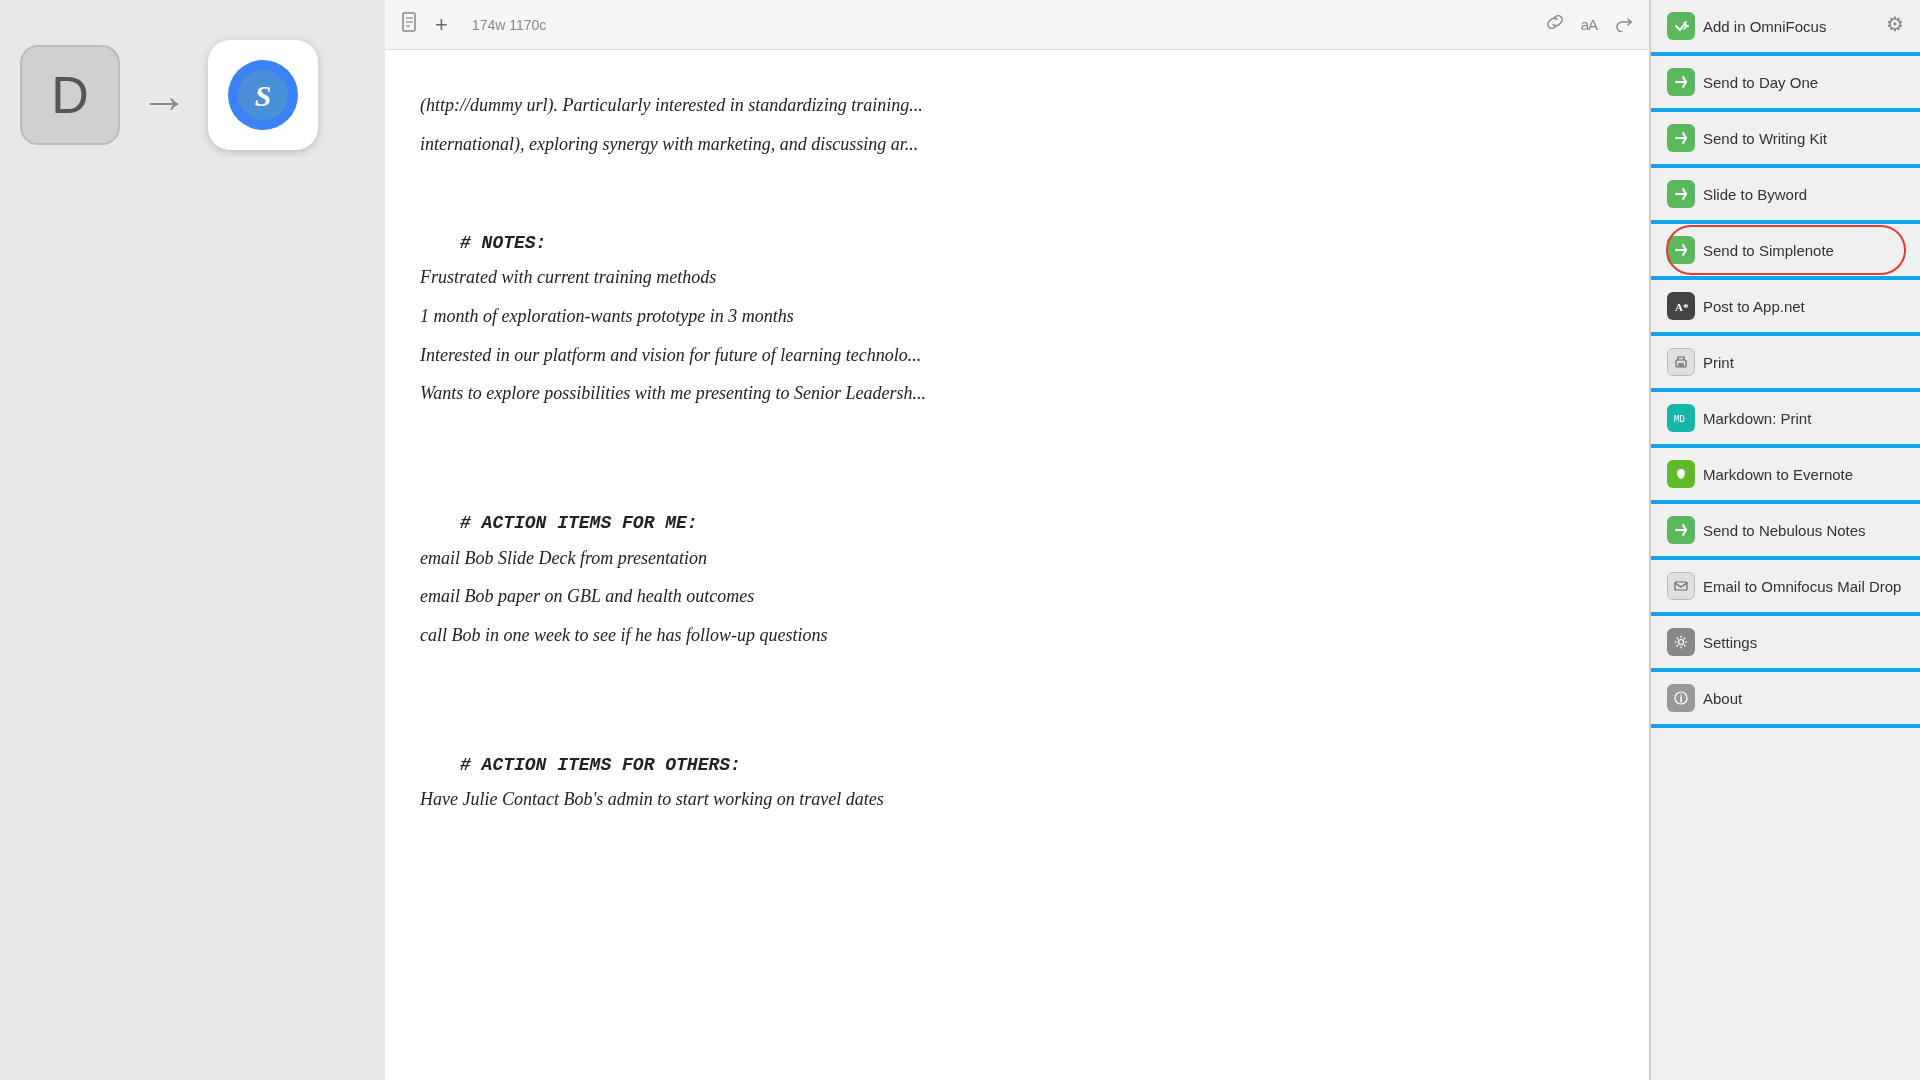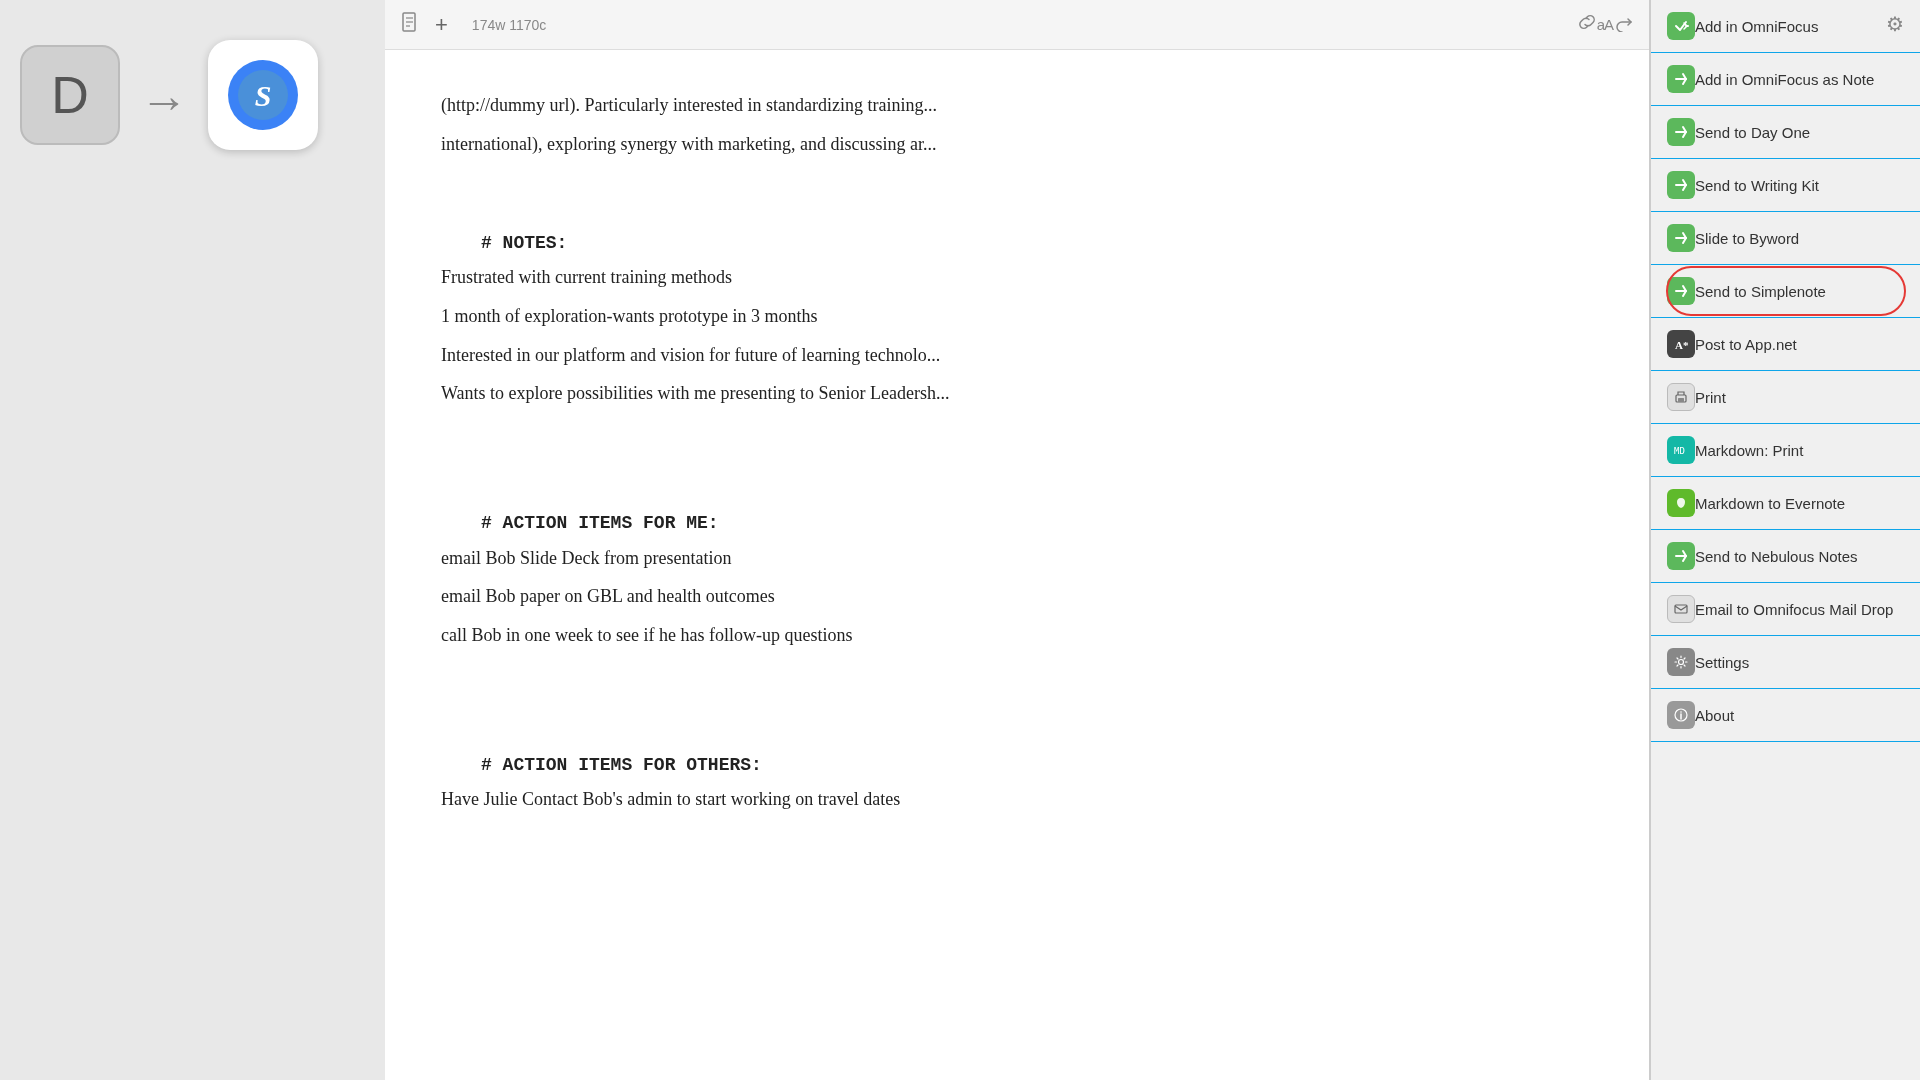--- a/index.html
+++ b/index.html
@@ -93,29 +93,31 @@
     .word-count {
       color: #888;
       font-size: 14px;
       margin-left: 8px;
       text-align: right;
     }
 
     .toolbar-right {
       margin-left: auto;
       display: flex;
+      gap: 16px;
       align-items: center;
     }
 
     .editor-content {
-      padding: 40px 56px;
+      padding: 40px 35px;
       font-size: 18px;
       line-height: 1.7;
       color: #222;
       font-family: 'Georgia', serif;
+      font-style: italic;
     }
 
     .editor-content p {
       margin-bottom: 8px;
     }
 
     .editor-content .section-header {
       font-weight: bold;
       font-family: 'Courier New', monospace;
       font-size: 18px;
@@ -133,23 +135,23 @@
       height: 1080px;
       background: #f0f0f0;
       border-left: 1px solid #ccc;
       overflow-y: auto;
     }
 
     .menu-item {
       display: flex;
       align-items: center;
       padding: 12px 16px;
-      gap: 0;
+      gap: 8px;
       cursor: pointer;
-      border-bottom: 1px solid #0ea5e9;
+      border-bottom: 4px solid #0ea5e9;
       transition: background 0.1s;
     }
 
     .menu-item-label {
       font-size: 15px;
       color: #333;
     }
 
     .menu-item-icon {
       width: 28px;
@@ -274,29 +276,20 @@
       <div class="menu-item-icon icon-green">
         <svg width="16" height="16" viewBox="0 0 16 16">
             <path d="M3 8 L7 12 L13 4" stroke="white" stroke-width="2" fill="none" stroke-linecap="round" stroke-linejoin="round"></path>
             <path d="M13 8 h2" stroke="white" stroke-width="2" stroke-linecap="round"></path>
             <path d="M14 8 l-3-3 M14 8 l-3 3" stroke="white" stroke-width="1.5" stroke-linecap="round"></path>
           </svg>
       </div>
       <span class="menu-item-label">Add in OmniFocus</span>
     </div>
 
-    <div class="menu-item">
-      <div class="menu-item-icon icon-green">
-        <svg width="16" height="16" viewBox="0 0 16 16">
-            <path d="M10 3 L13 8 L10 13" stroke="white" stroke-width="2" fill="none" stroke-linecap="round" stroke-linejoin="round"></path>
-            <path d="M3 8 h10" stroke="white" stroke-width="2" stroke-linecap="round"></path>
-          </svg>
-      </div>
-      <span class="menu-item-label">Add in OmniFocus as Note</span>
-    </div>
 
     <div class="menu-item">
       <div class="menu-item-icon icon-green">
         <svg width="16" height="16" viewBox="0 0 16 16">
             <path d="M10 3 L13 8 L10 13" stroke="white" stroke-width="2" fill="none" stroke-linecap="round" stroke-linejoin="round"></path>
             <path d="M3 8 h10" stroke="white" stroke-width="2" stroke-linecap="round"></path>
           </svg>
       </div>
       <span class="menu-item-label">Send to Day One</span>
     </div>

